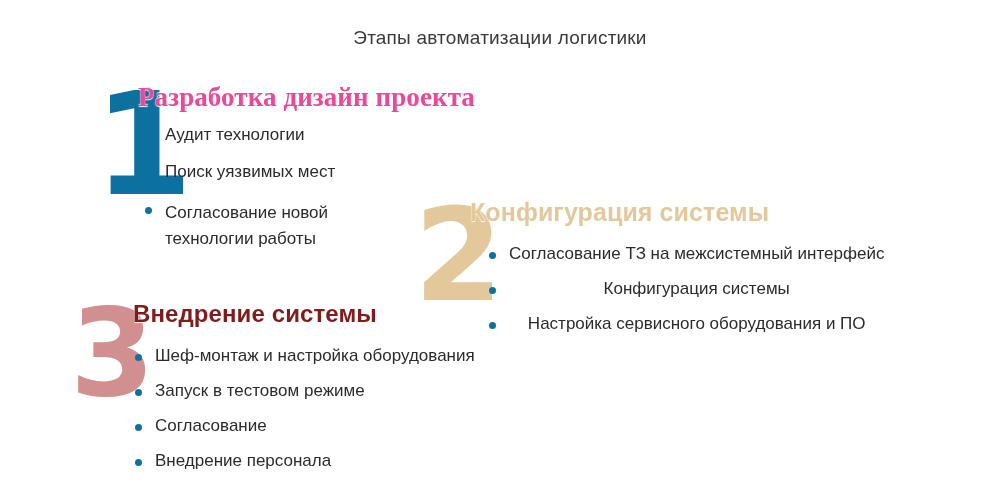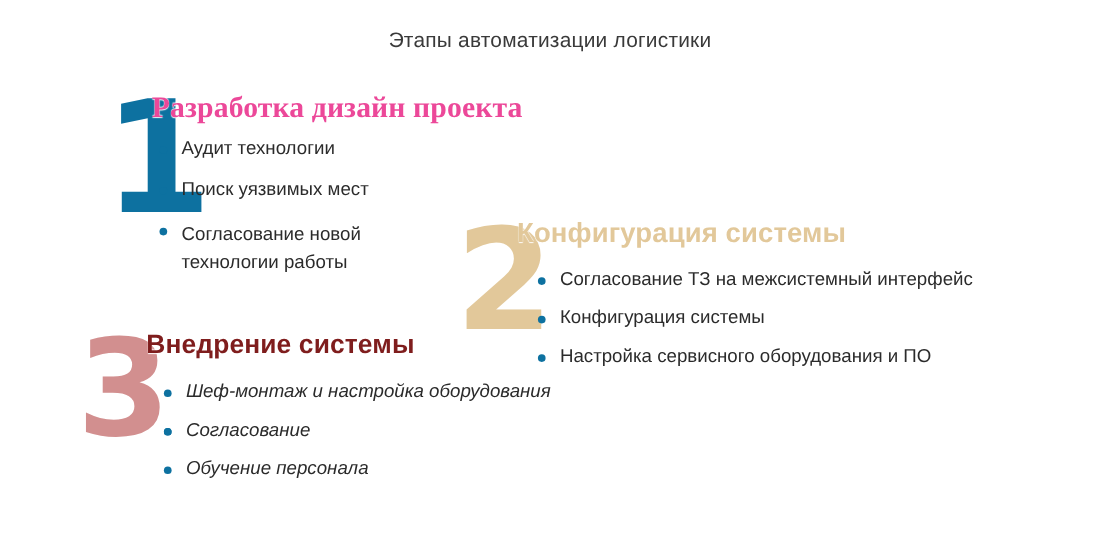--- a/index.html
+++ b/index.html
@@ -132,42 +132,41 @@
   #step-2 .step-heading {
     left: 470px;
     top: 200px;
     font-size: 25px;
     color: #e6cda2;
   }
   #step-2 .step-list {
     left: 489px;
     top: 245px;
   }
-  #step-2 .step-list li { margin-bottom: 18px; }
+  #step-2 .step-list li { margin-bottom: 18px; text-align: center; }
   #step-2 .step-list li:last-child { margin-bottom: 0; }
 
   
   #step-3 { left: 0; top: 0; width: 640px; height: 180px; }
   #step-3 .step-numeral {
     left: 70px;
     top: 292px;
     font-size: 122px;
     color: #d28f8f;
     letter-spacing: -4px;
   }
   #step-3 .step-heading {
     left: 133px;
     top: 302px;
     font-size: 24px;
     color: #d89494;
   }
   #step-3 .step-list {
-    left: 149px;
+    left: 135px;
     top: 347px;
-    font-style: italic;
   }
   #step-3 .step-list li { margin-bottom: 18px; }
   #step-3 .step-list li:last-child { margin-bottom: 0; }
 </style>
 </head>
 <body style="background: rgb(255, 255, 255);">
 
 <div id="infographic">
 
   <div class="page-title" style="color: rgb(58, 58, 58);">Этапы автоматизации логистики</div>
@@ -213,25 +212,26 @@
   <div class="step" id="step-3">
     <div class="step-numeral" style="color: rgb(210, 143, 143);">3</div>
     <div class="step-heading" style="color: #7f1d1d;">Внедрение системы</div>
     <ul class="step-list">
       <li>
         <span class="bullet" style="background: rgb(13, 113, 160);"></span>
         <span class="li-text">Шеф-монтаж и настройка оборудования</span>
       </li>
       <li>
         <span class="bullet" style="background: rgb(13, 113, 160);"></span>
+        <span class="li-text">Запуск в тестовом режиме</span>
       </li>
       <li>
         <span class="bullet" style="background: rgb(13, 113, 160);"></span>
         <span class="li-text">Согласование</span>
       </li>
       <li>
         <span class="bullet" style="background: rgb(13, 113, 160);"></span>
-        <span class="li-text">Обучение персонала</span>
+        <span class="li-text">Внедрение персонала</span>
       </li>
     </ul>
   </div>
 
 </div>
 
 </body></html>

